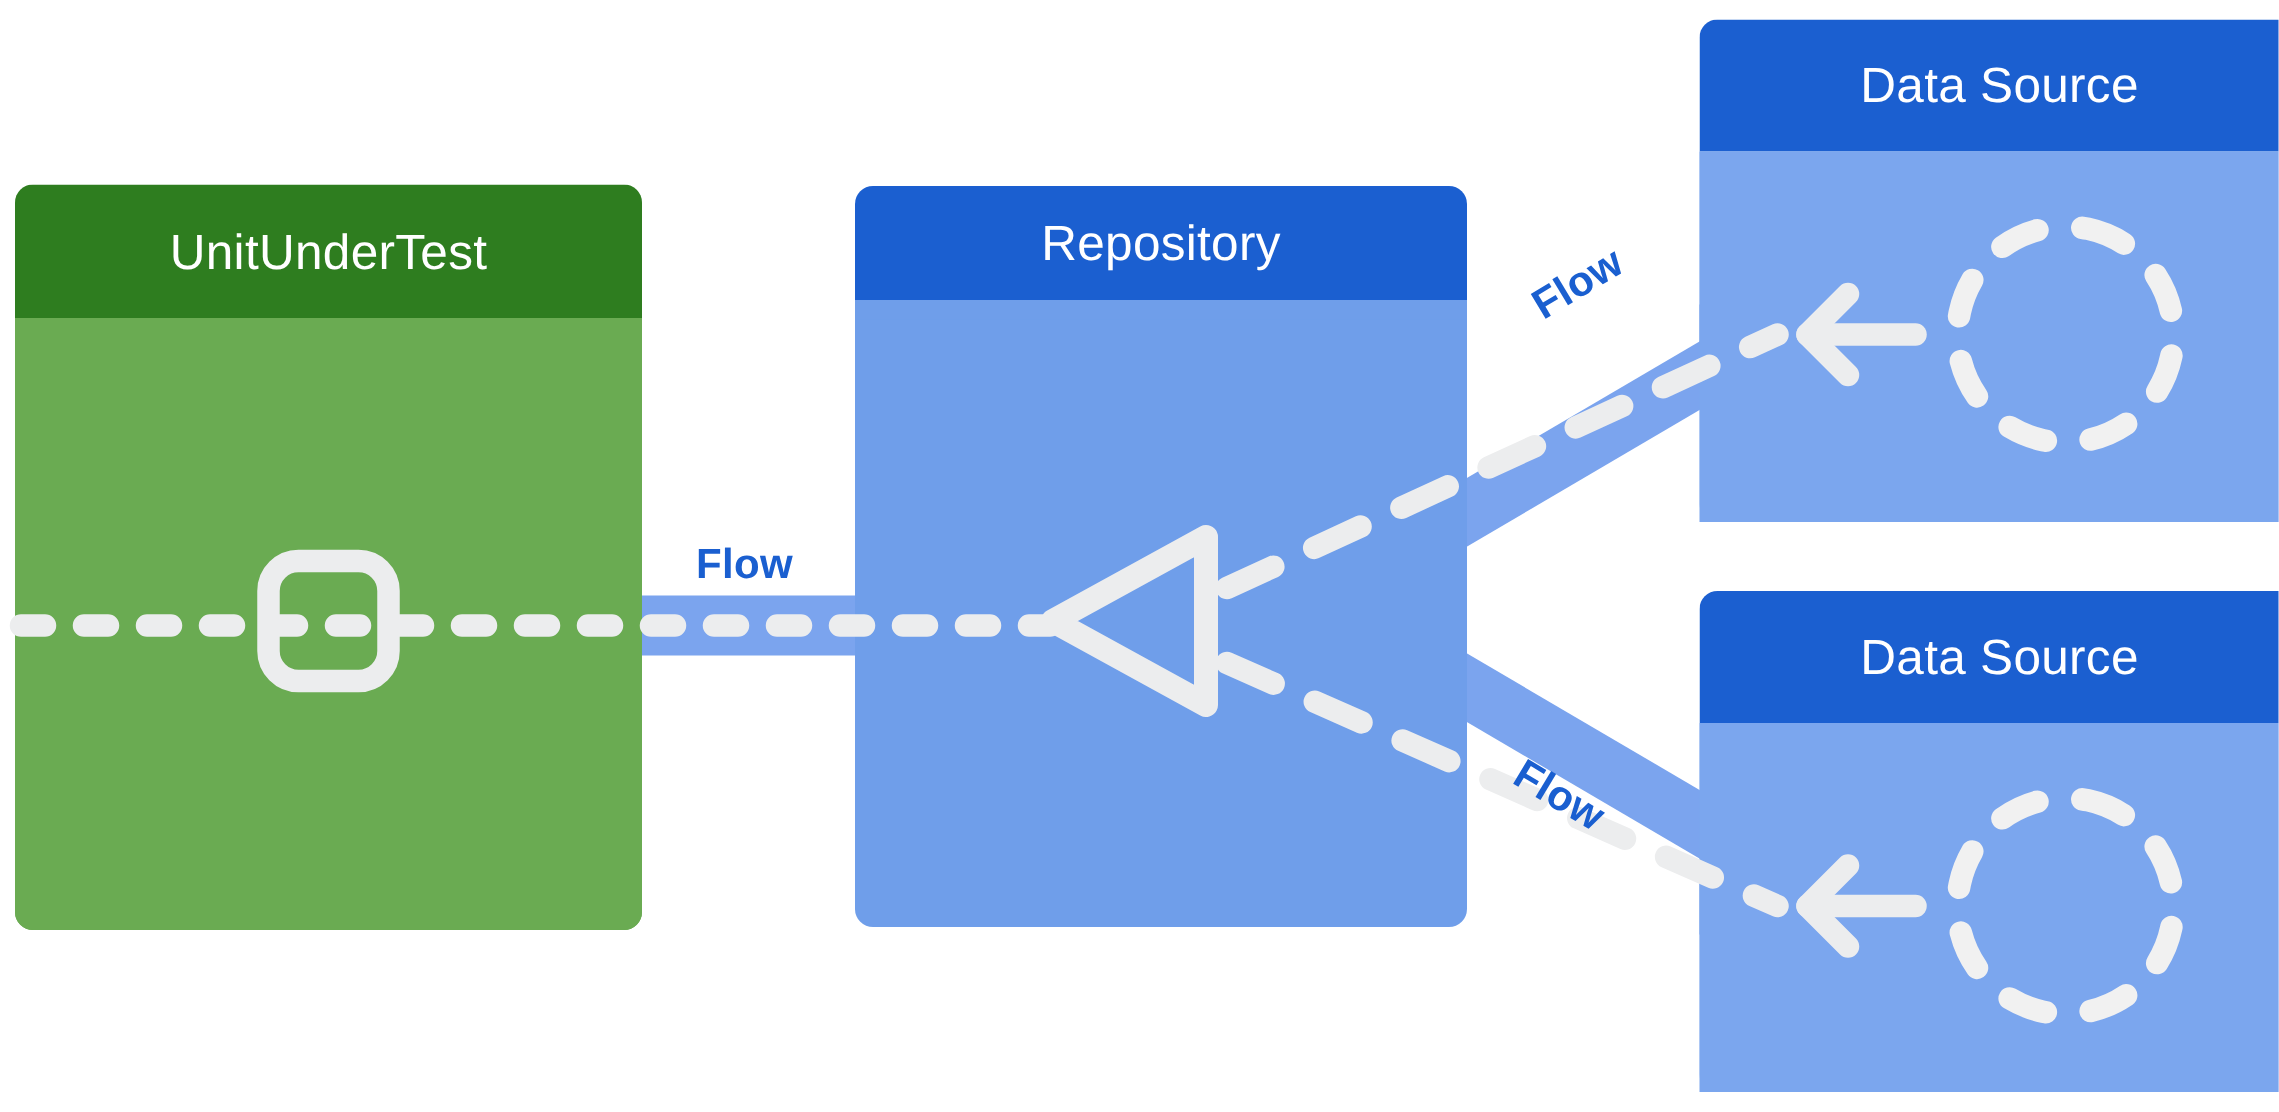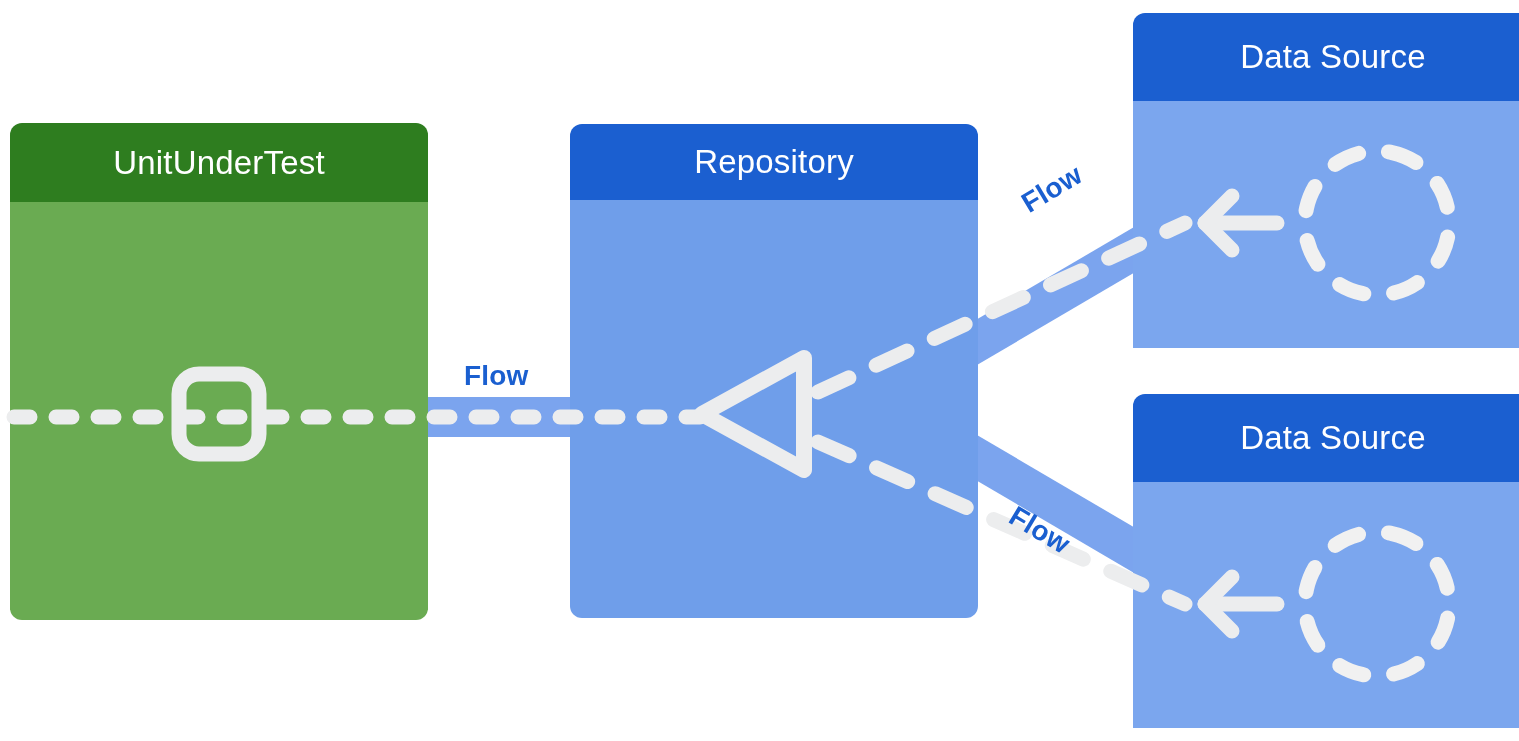--- a/index.html
+++ b/index.html
@@ -40,21 +40,21 @@
   #flow-label-1 { left: 464px;  top: 360px; }
   #flow-label-2 { left: 1016px; top: 192px; transform: rotate(-31deg); transform-origin: left top; }
   #flow-label-3 { left: 1020px; top: 500px; transform: rotate(31deg); transform-origin: left top; }
 </style>
 </head>
 <body>
 
 <div id="stage">
 
   <div class="box" id="box-uut">
-    <div class="box-header" style="height:79px;background:#2E7D1F;">
+    <div class="box-header" style="height:89px;background:#2E7D1F;">
       <span>UnitUnderTest</span>
     </div>
     <div class="box-body" style="height:408px;background:#6AAB52;"></div>
   </div>
 
   <div class="box" id="box-repo">
     <div class="box-header" style="height:76px;background:#1B5FD0;">
       <span>Repository</span>
     </div>
     <div class="box-body" style="height:405px;background:#6F9EEA;"></div>

